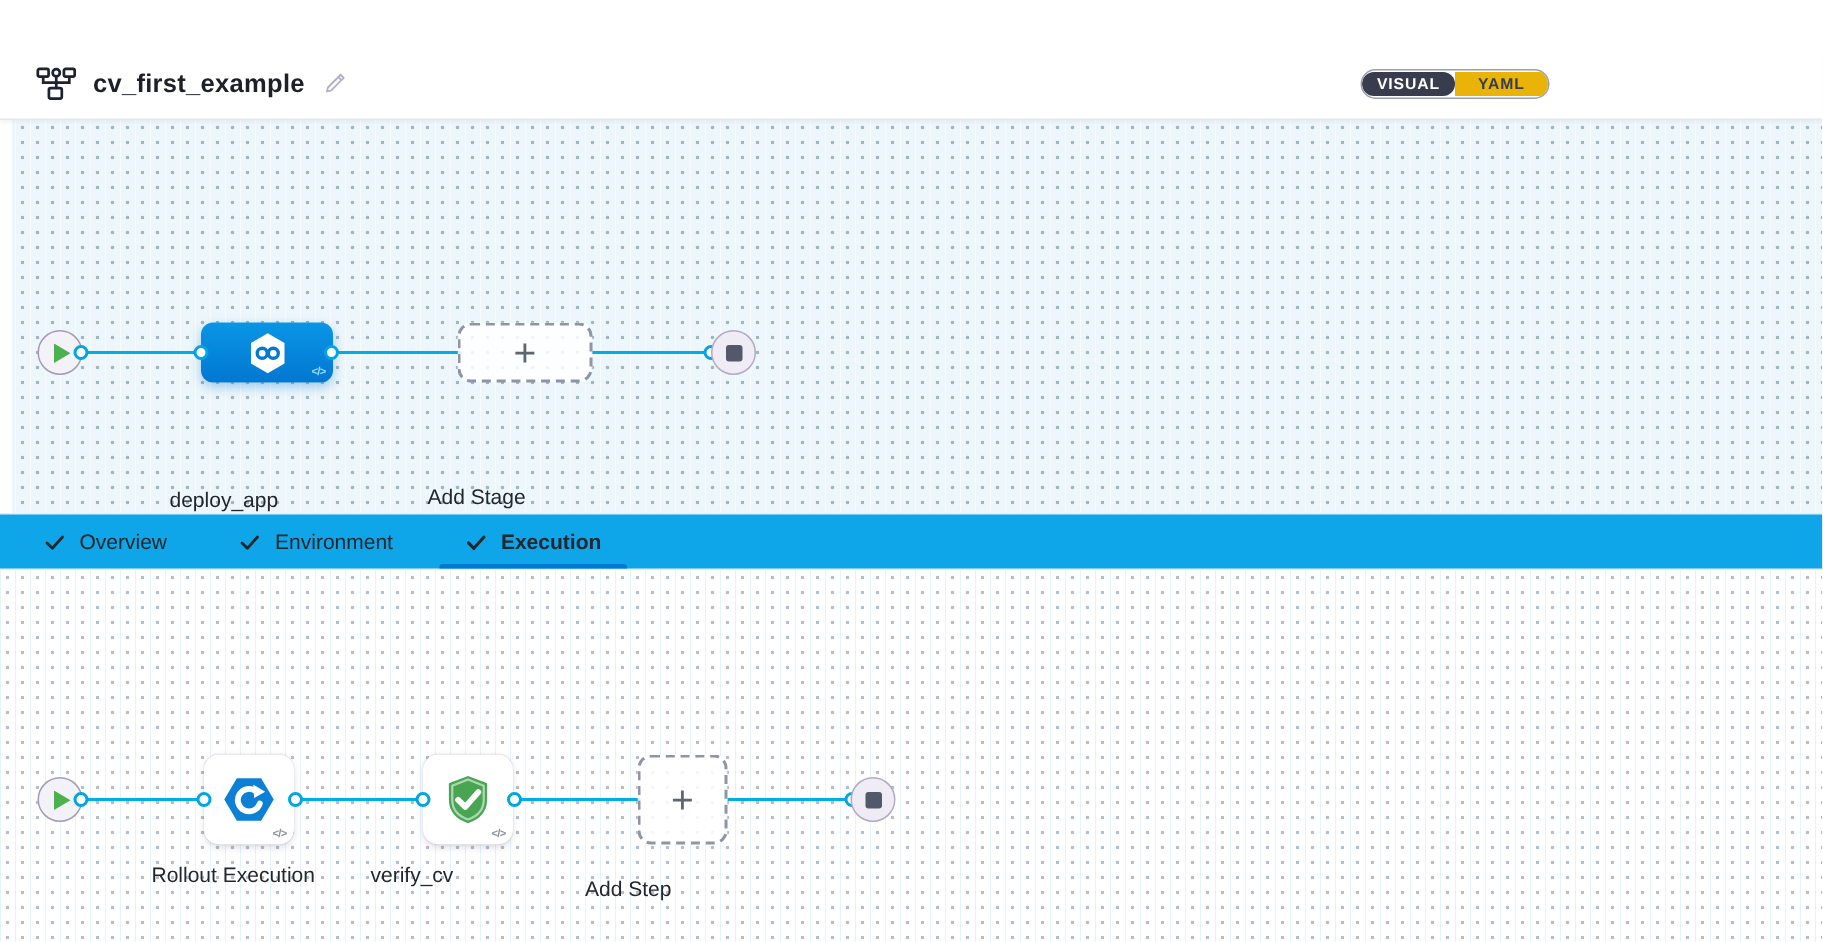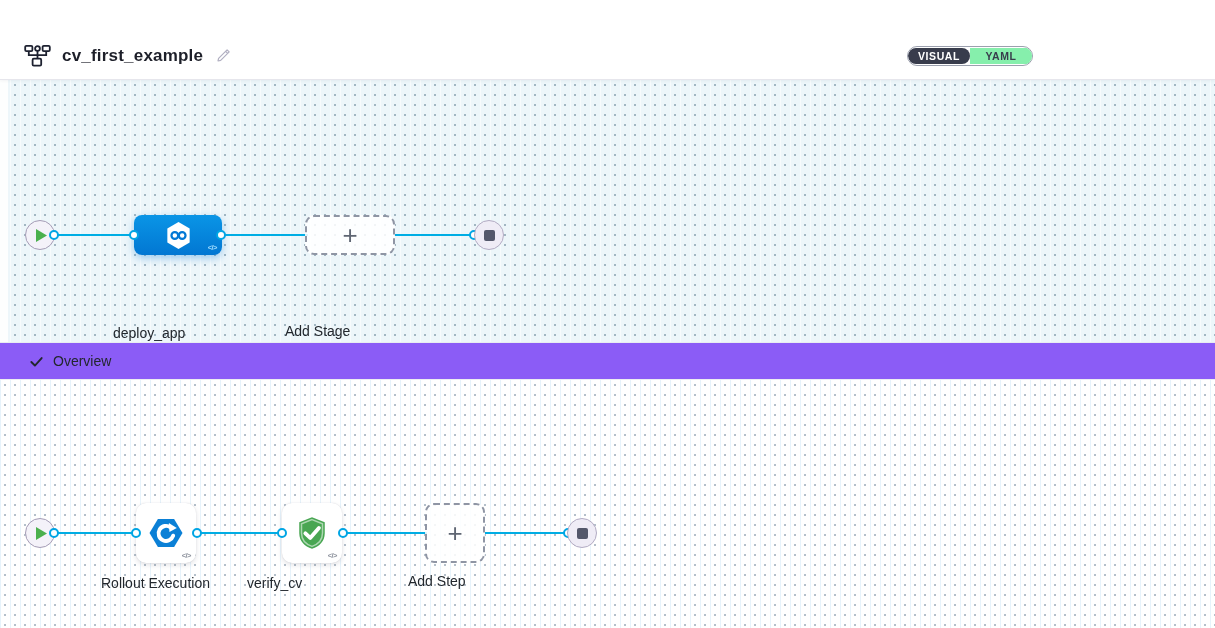--- a/index.html
+++ b/index.html
@@ -17,21 +17,21 @@
   .header .pencil { width:17px; height:17px; margin-left:12px; cursor:pointer; }
   .toggle {
     margin-left:auto; margin-right:158px; display:flex; align-items:center;
     border:1px solid #9ba0ae; border-radius:999px; overflow:hidden; height:20px; background:#fff;
   }
   .toggle .seg {
     height:16px; display:flex; align-items:center; justify-content:center;
     font-size:10.5px; font-weight:bold; letter-spacing:.6px; width:62px; cursor:pointer;
   }
   .toggle .seg.active { background:#383c4c; color:#fff; border-radius:999px; }
-  .toggle .seg.inactive { background:#86efac; color:#383c4c; }
+  .toggle .seg.inactive { background:#eab308; color:#383c4c; }
 
   
   .canvas-top {
     position:relative; height:263px;
     background-color:#edf6fa;
     background-image:
       linear-gradient(to right, rgba(255,255,255,.55) 1px, transparent 1px),
       radial-gradient(circle, #a2b6c2 1px, transparent 1.4px);
     background-size:10px 10px;
   }
@@ -84,21 +84,21 @@
   .code-badge.on-blue { color:#9fdcff; }
   .code-badge.on-white { color:#8d929d; }
 
   .node-label {
     position:absolute; width:130px; text-align:left; font-size:14px; color:#22272d;
     line-height:21px;
   }
 
   
   .tabbar {
-    position:relative; height:37px; background:#8b5cf6; border-bottom:1px solid #eceef2;
+    position:relative; height:37px; background:#0ea5e9; border-bottom:1px solid #eceef2;
     display:flex; align-items:stretch; padding-left:12px; z-index:4;
     box-shadow:0 -1px 0 #e9edf1;
   }
   .tab {
     position:relative; display:flex; align-items:center; gap:9px;
     padding:0 17px; margin-right:14px; cursor:pointer; font-size:14px; color:#22272d;
   }
   .tab.active { font-weight:bold; }
   .tab.active .underline {
     position:absolute; left:0; right:0; bottom:0; height:3px; background:#0278d5; border-radius:2px 2px 0 0;
@@ -172,20 +172,33 @@
     </div>
   </div>
 
   <div class="tabbar">
     <div class="tab">
       <svg width="15" height="15" viewBox="0 0 16 16">
         <polyline points="2.5,8.5 6.3,12.3 13.5,4.3" fill="none" stroke="#22272d" stroke-width="2" stroke-linecap="round" stroke-linejoin="round"></polyline>
       </svg>
       <span>Overview</span>
     </div>
+    <div class="tab">
+      <svg width="15" height="15" viewBox="0 0 16 16">
+        <polyline points="2.5,8.5 6.3,12.3 13.5,4.3" fill="none" stroke="#22272d" stroke-width="2" stroke-linecap="round" stroke-linejoin="round"></polyline>
+      </svg>
+      <span>Environment</span>
+    </div>
+    <div class="tab active">
+      <svg width="15" height="15" viewBox="0 0 16 16">
+        <polyline points="2.5,8.5 6.3,12.3 13.5,4.3" fill="none" stroke="#22272d" stroke-width="2.2" stroke-linecap="round" stroke-linejoin="round"></polyline>
+      </svg>
+      <span>Execution</span>
+      <div class="underline"></div>
+    </div>
   </div>
 
   <div class="canvas-bottom">
 
     <div class="edge" style="left:54px; top:152px; width:85px;"></div>
     <div class="edge" style="left:196px; top:152px; width:88px;"></div>
     <div class="edge" style="left:342px; top:152px; width:85px;"></div>
     <div class="edge" style="left:485px; top:152px; width:84px;"></div>
 
     <div class="terminal play" style="left:25px; top:138px;">
@@ -215,21 +228,21 @@
       </svg>
       <span class="code-badge on-white">&lt;/&gt;</span>
     </div>
     <div class="port" style="left:277px; top:148px;"></div>
     <div class="port" style="left:338px; top:148px;"></div>
     <div class="node-label" style="left:247px; top:193px;">verify_cv</div>
 
     <div class="add-node" style="left:425px; top:123px; width:60px; height:60px;">
       <span class="plus">+</span>
     </div>
-    <div class="node-label" style="left:390px; top:191px;padding-left:18px;">Add Step</div>
+    <div class="node-label" style="left:390px; top:202px;">Add Step</div>
 
     <div class="port" style="left:563px; top:148px;"></div>
     <div class="terminal stop" style="left:567px; top:138px;">
       <div class="sq"></div>
     </div>
   </div>
 
 </div>
 
 </body></html>

